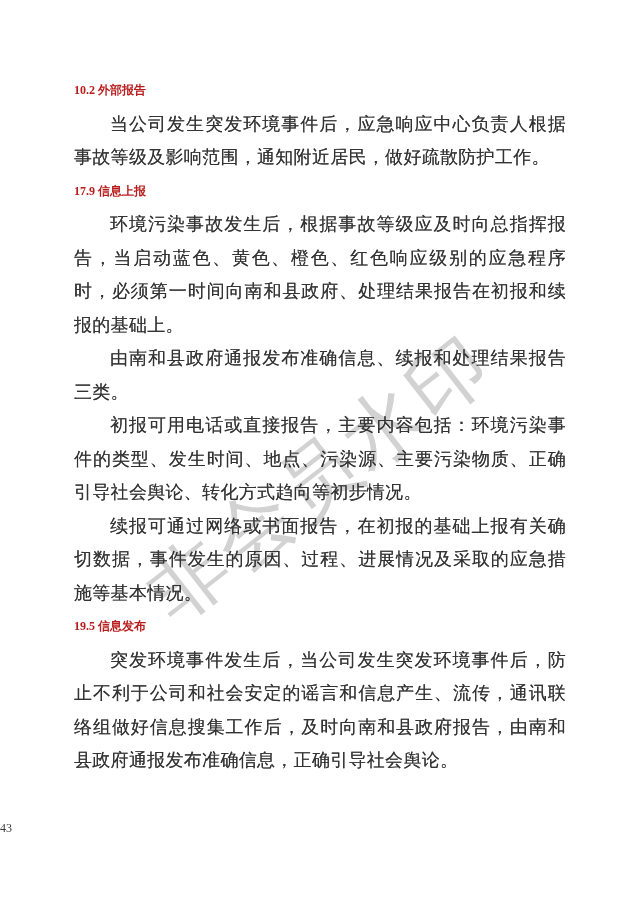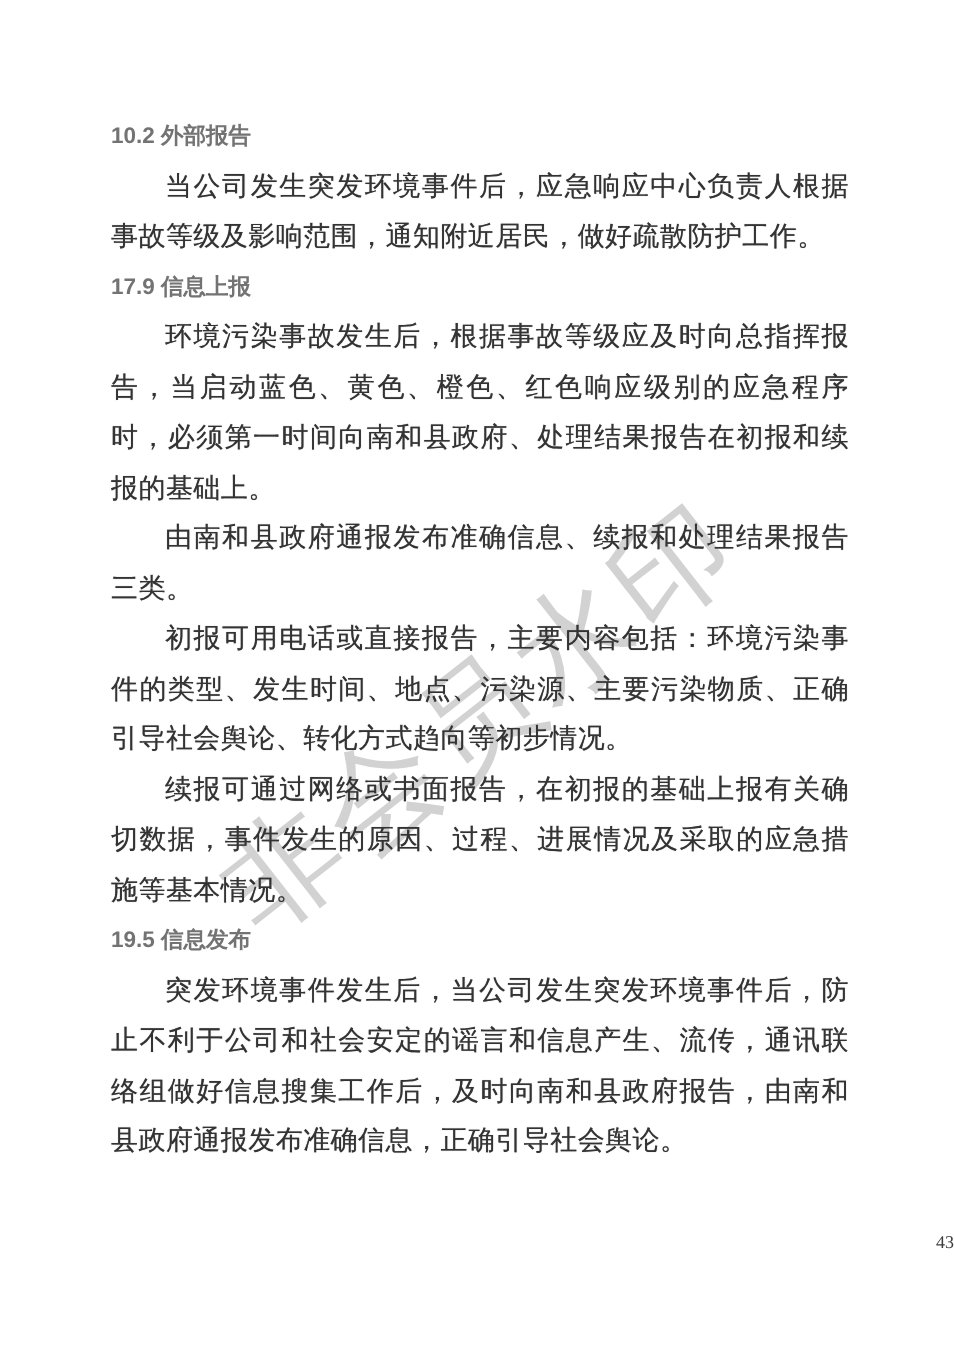--- a/index.html
+++ b/index.html
@@ -31,43 +31,43 @@
   }
   .content {
     position: absolute;
     left: 74px;
     top: 74px;
     width: 492px;
     z-index: 2;
   }
   .heading {
     margin: 0;
-    font-family: Liberation Sans, sans-serif;
+    font-family: Liberation Serif, serif;
     font-weight: bold;
-    font-size: 15px;
+    font-size: 12px;
     line-height: 33.5px;
-    color: #737373;
+    color: #b91c1c;
   }
   .para {
     margin: 0;
     font-size: 18px;
     line-height: 33.5px;
     letter-spacing: 0.3px;
     color: #333333;
     text-indent: 2em;
     text-align: justify;
     text-justify: inter-character;
     text-shadow: 0 0 0.5px #666;
   }
   .pagenum {
     position: absolute;
     left: 0;
     right: 0;
     bottom: 64px;
-    text-align: right;
+    text-align: left;
     font-size: 12px;
     color: #3c3c3c;
     z-index: 2;
   }
 </style>
 </head>
 <body>
 
 <div class="page">
 

